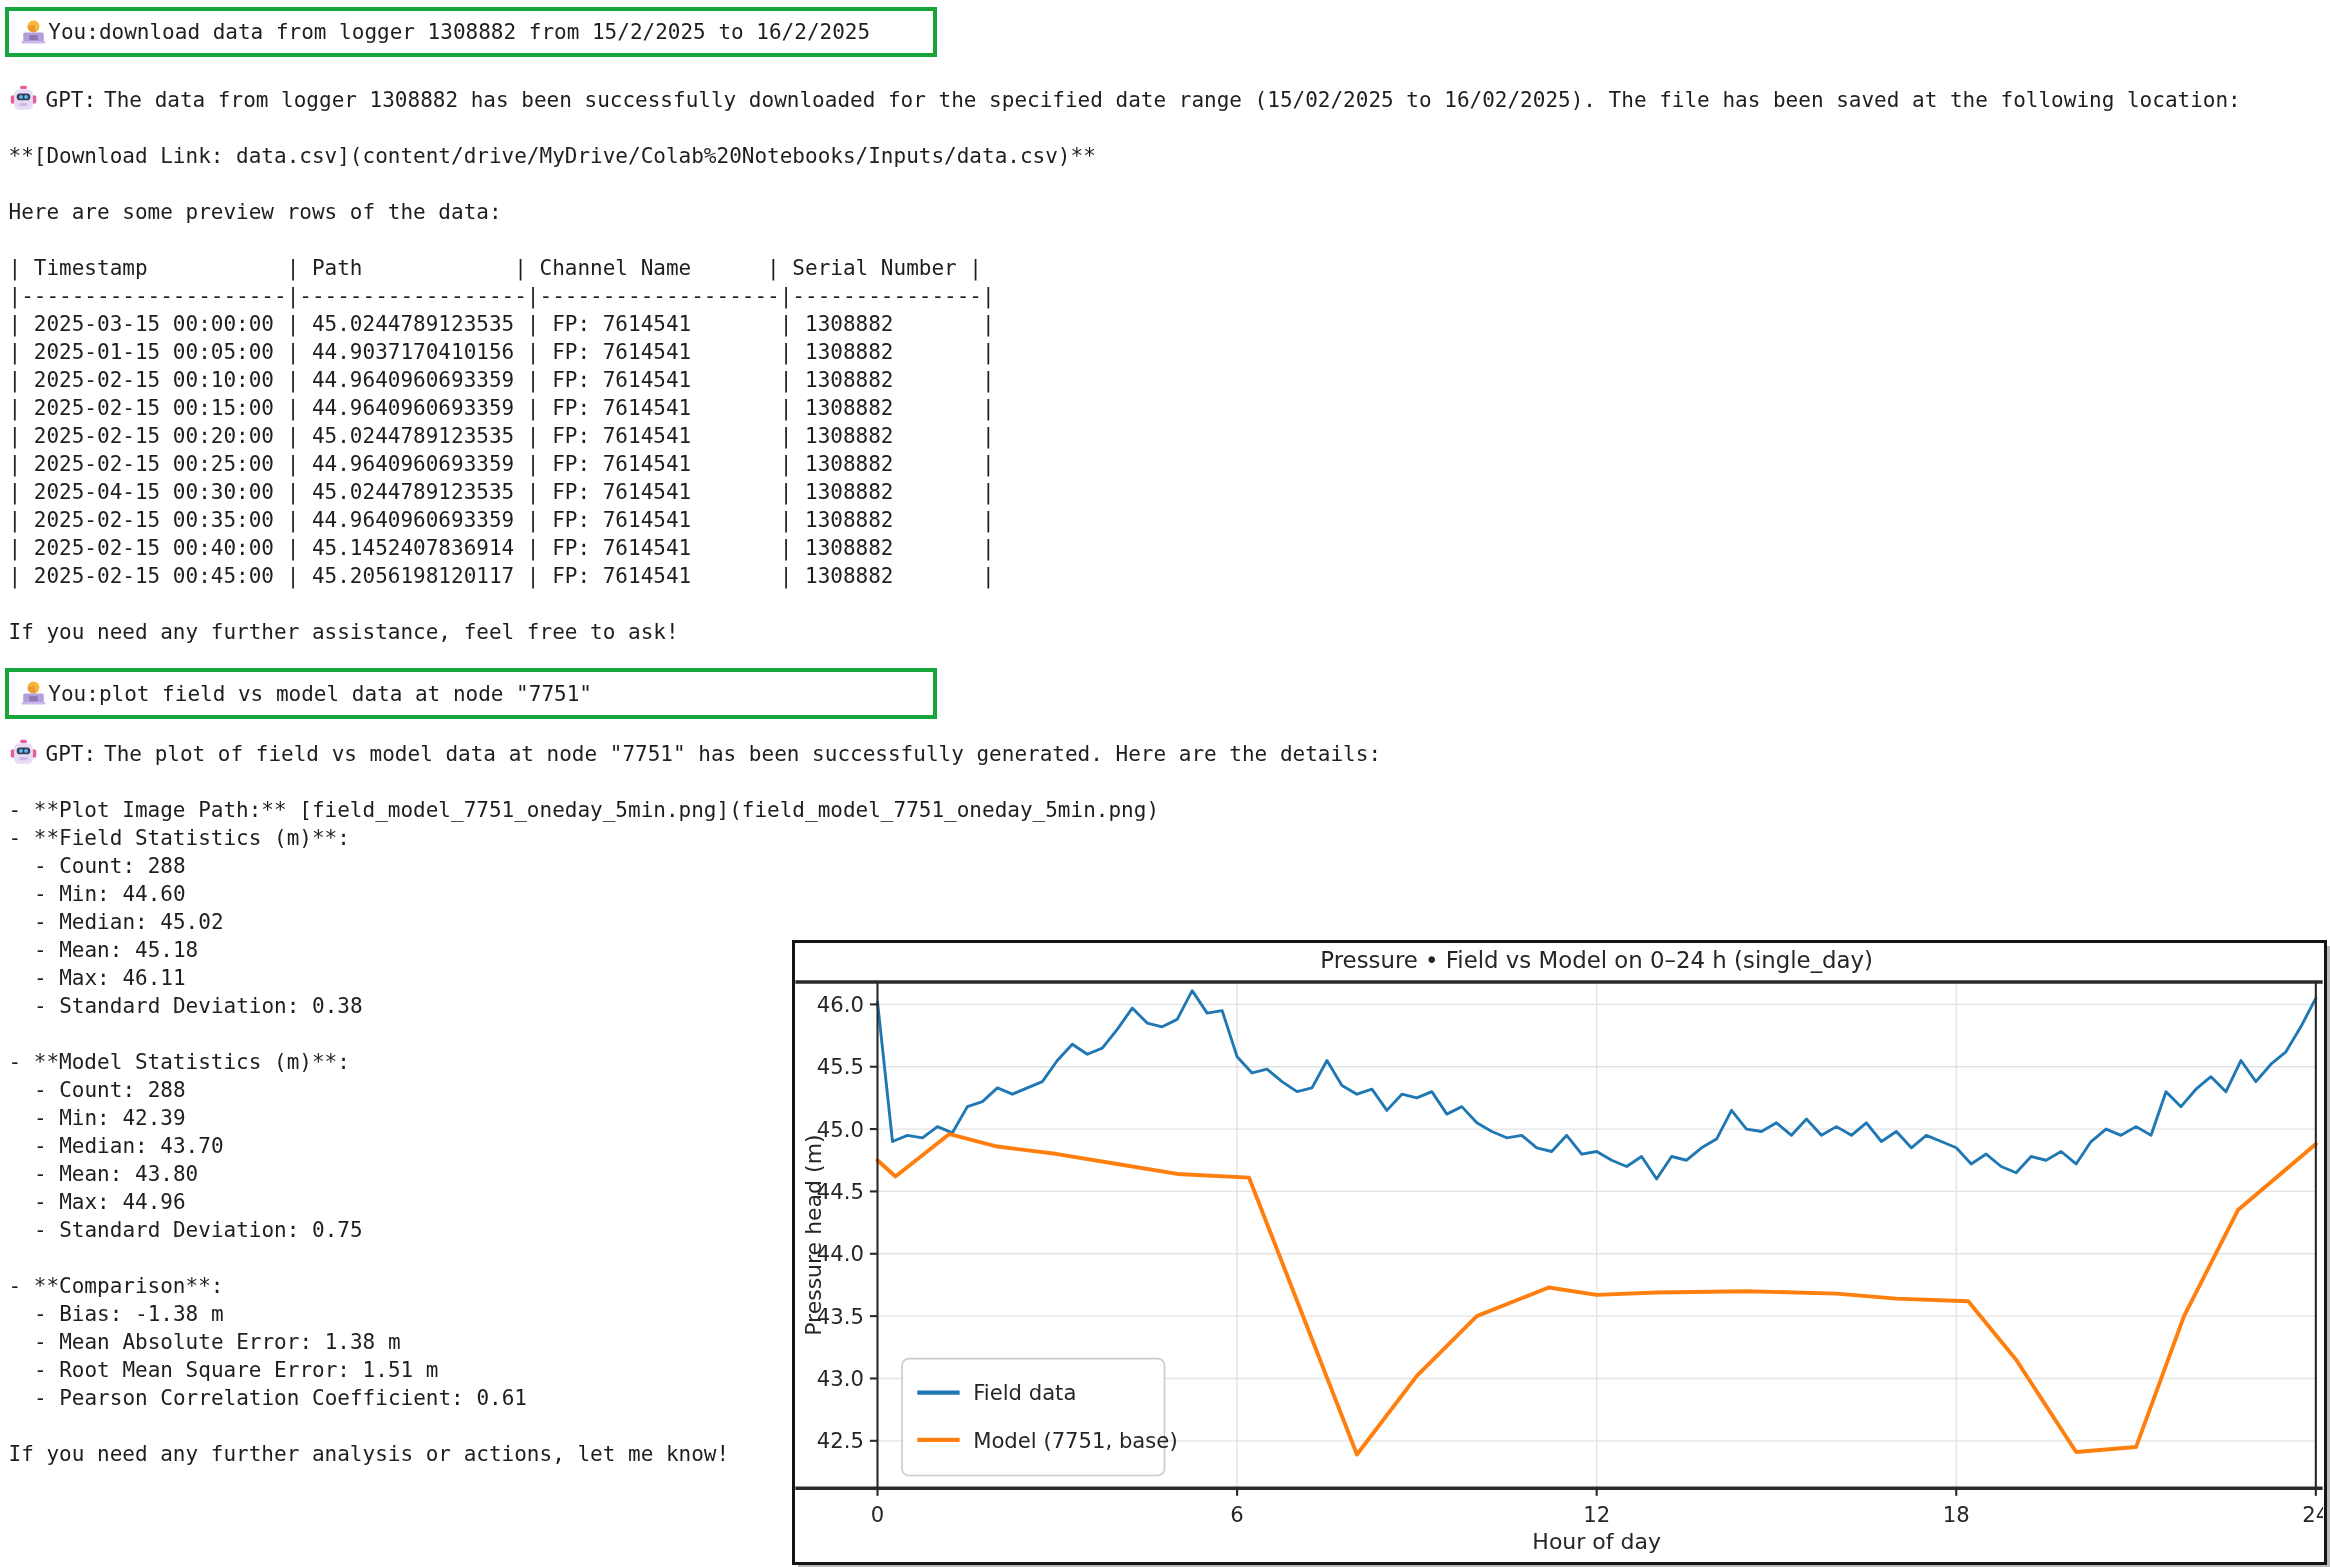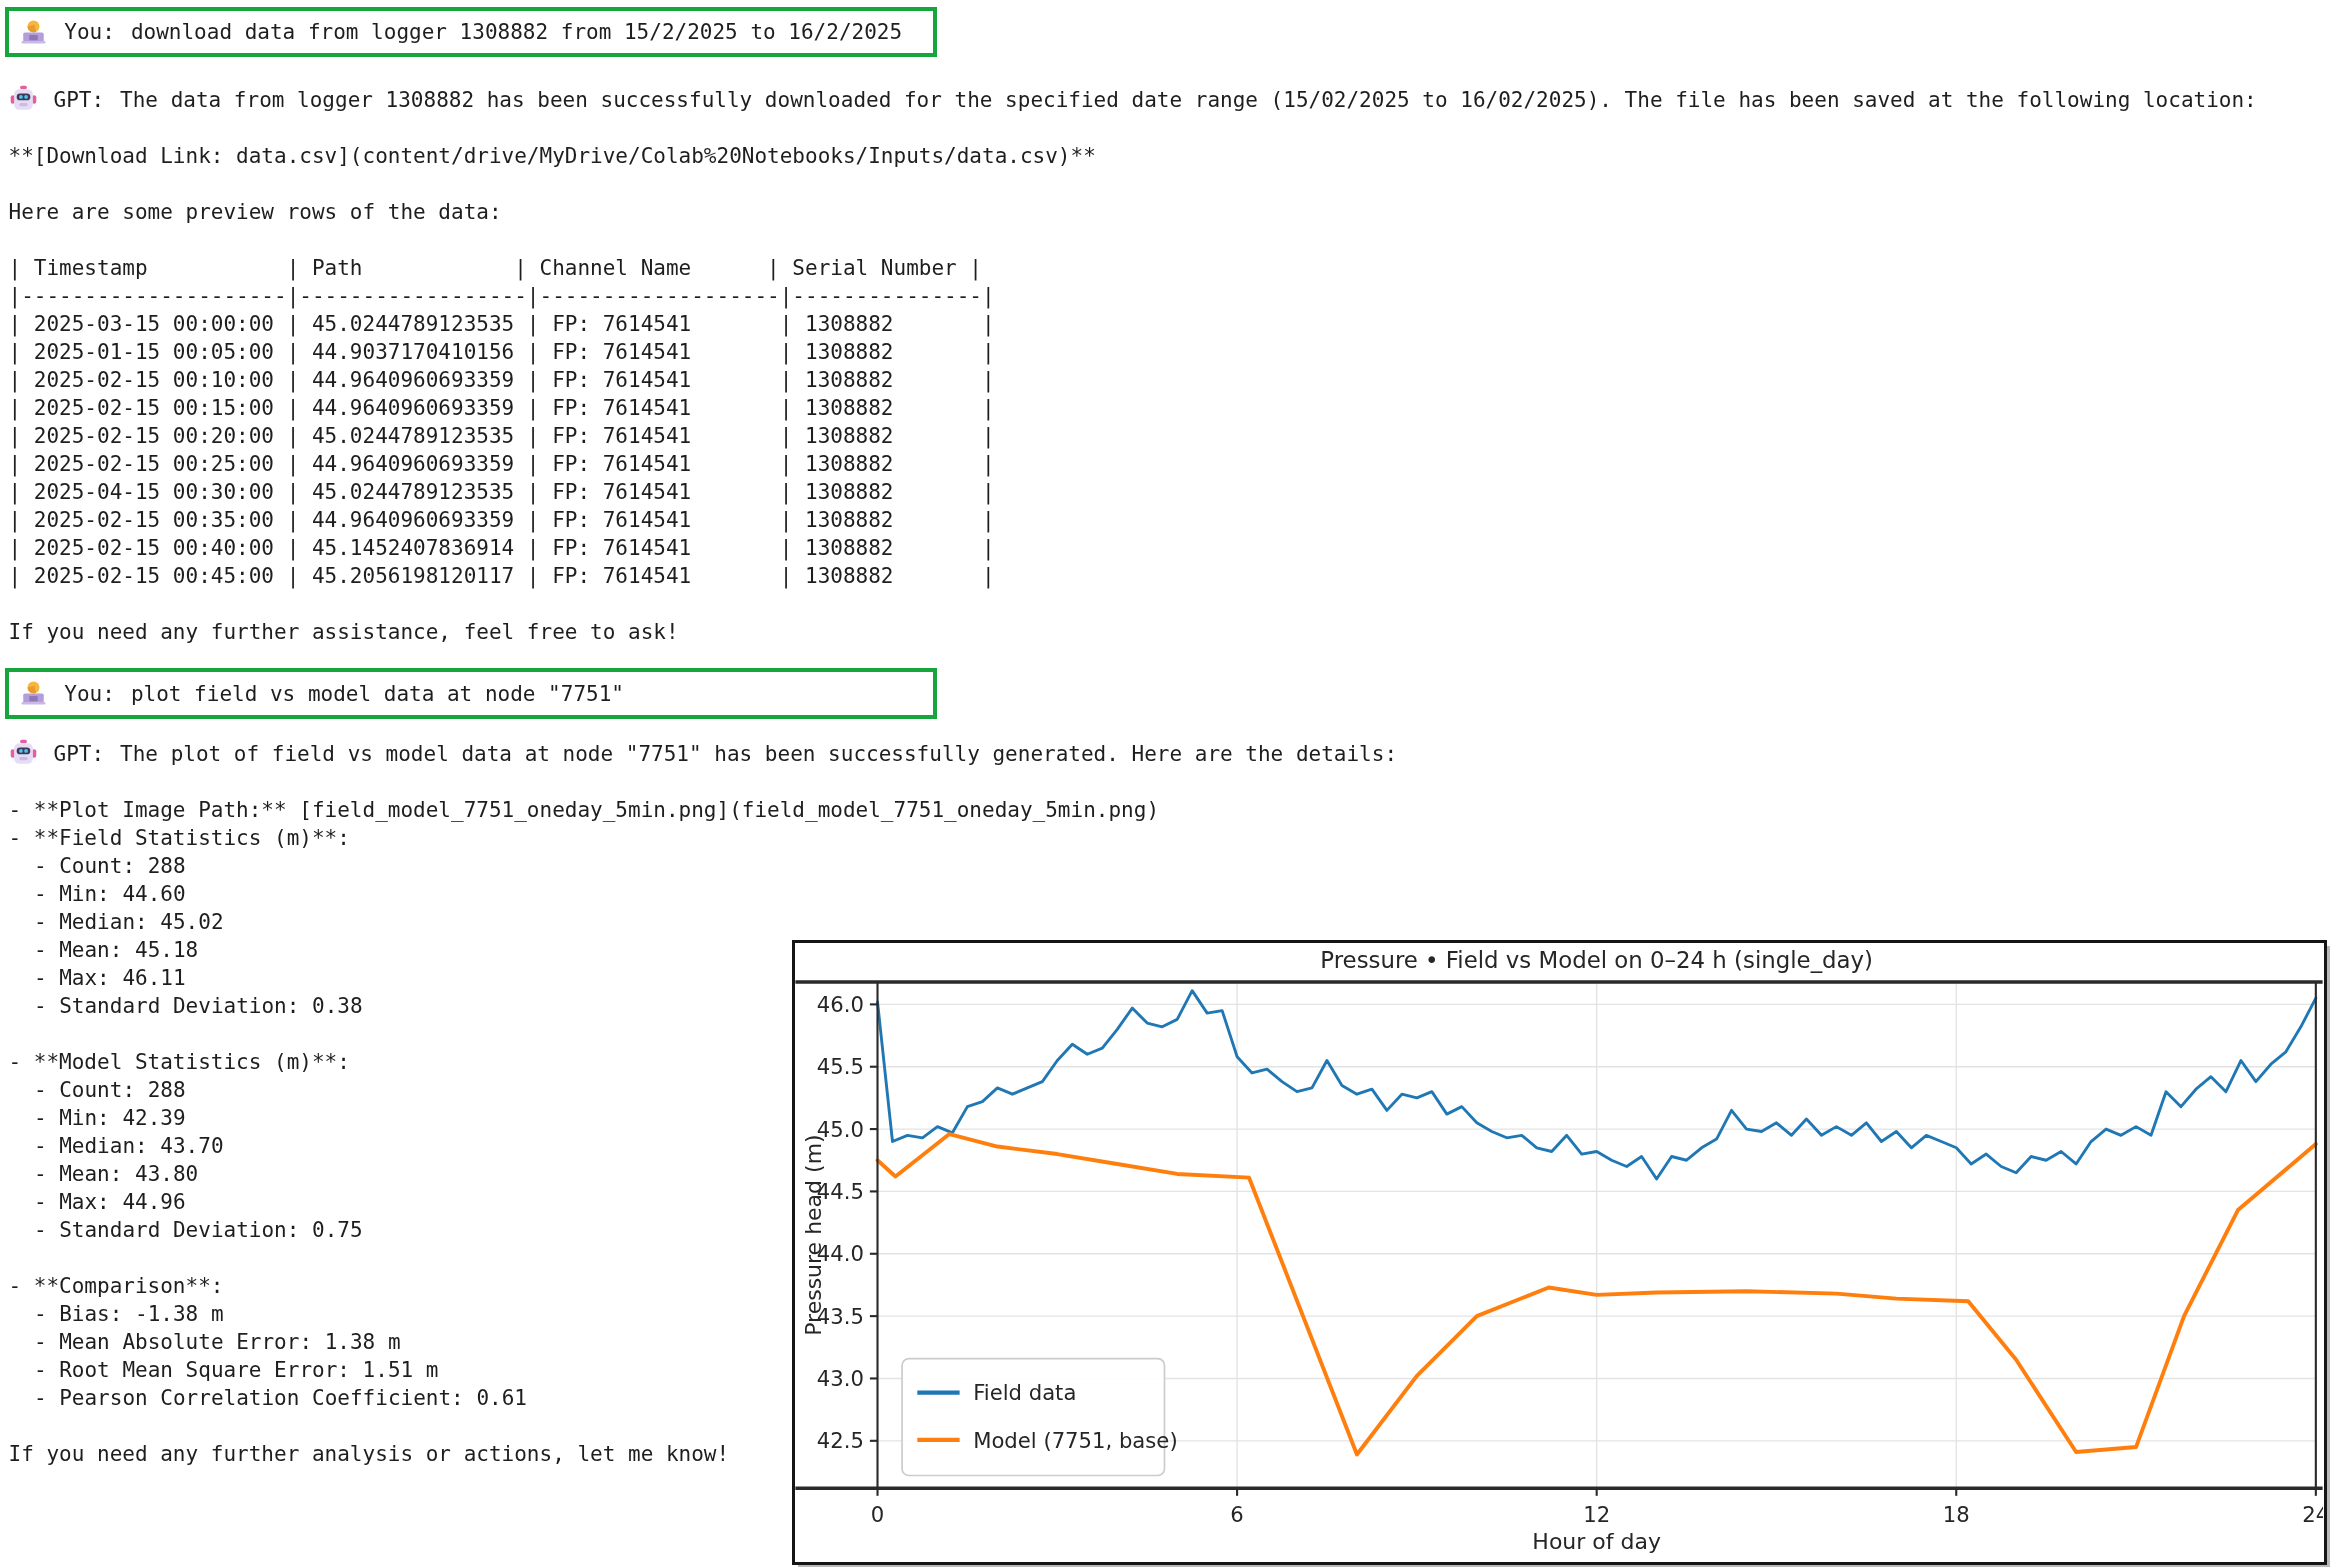--- a/index.html
+++ b/index.html
@@ -7,24 +7,24 @@
   body {
     width:2330px; height:1568px; position:relative; overflow:hidden;
     font-family:"DejaVu Sans Mono","Liberation Mono",monospace;
     font-size:21px; line-height:28px; color:#1e1e1e;
   }
   .line { white-space:pre; height:28px; }
   .console { position:absolute; left:8.5px; top:0; width:2321px; }
   .gap { margin-top:28px; }
   .msg-box {
     border:4.2px solid #16a63c; width:932px; margin-left:-3.4px;
-    padding:6.8px 10.2px; display:flex; align-items:center; gap:16px;
+    padding:6.8px 10.2px; display:flex; align-items:center; gap:0;
     background:#ffffff;
   }
-  .msg-row { display:flex; align-items:center; gap:16px; }
+  .msg-row { display:flex; align-items:center; gap:8px; }
   .icon { width:29px; height:29px; flex:0 0 auto; display:inline-block; }
   .indent2 { padding-left:25.4px; }
   .stats-block { margin-top:28px; }
   #chart-figure {
     position:absolute; left:792px; top:940px; width:1535px; height:625px;
     background:#ffffff; border:3.4px solid #151515;
     box-shadow:6px 6px 0 #b9b9b9;
   }
   #chart-svg { display:block; width:1528px; height:618px; }
   .u-box1 { margin-top:6.8px; }

